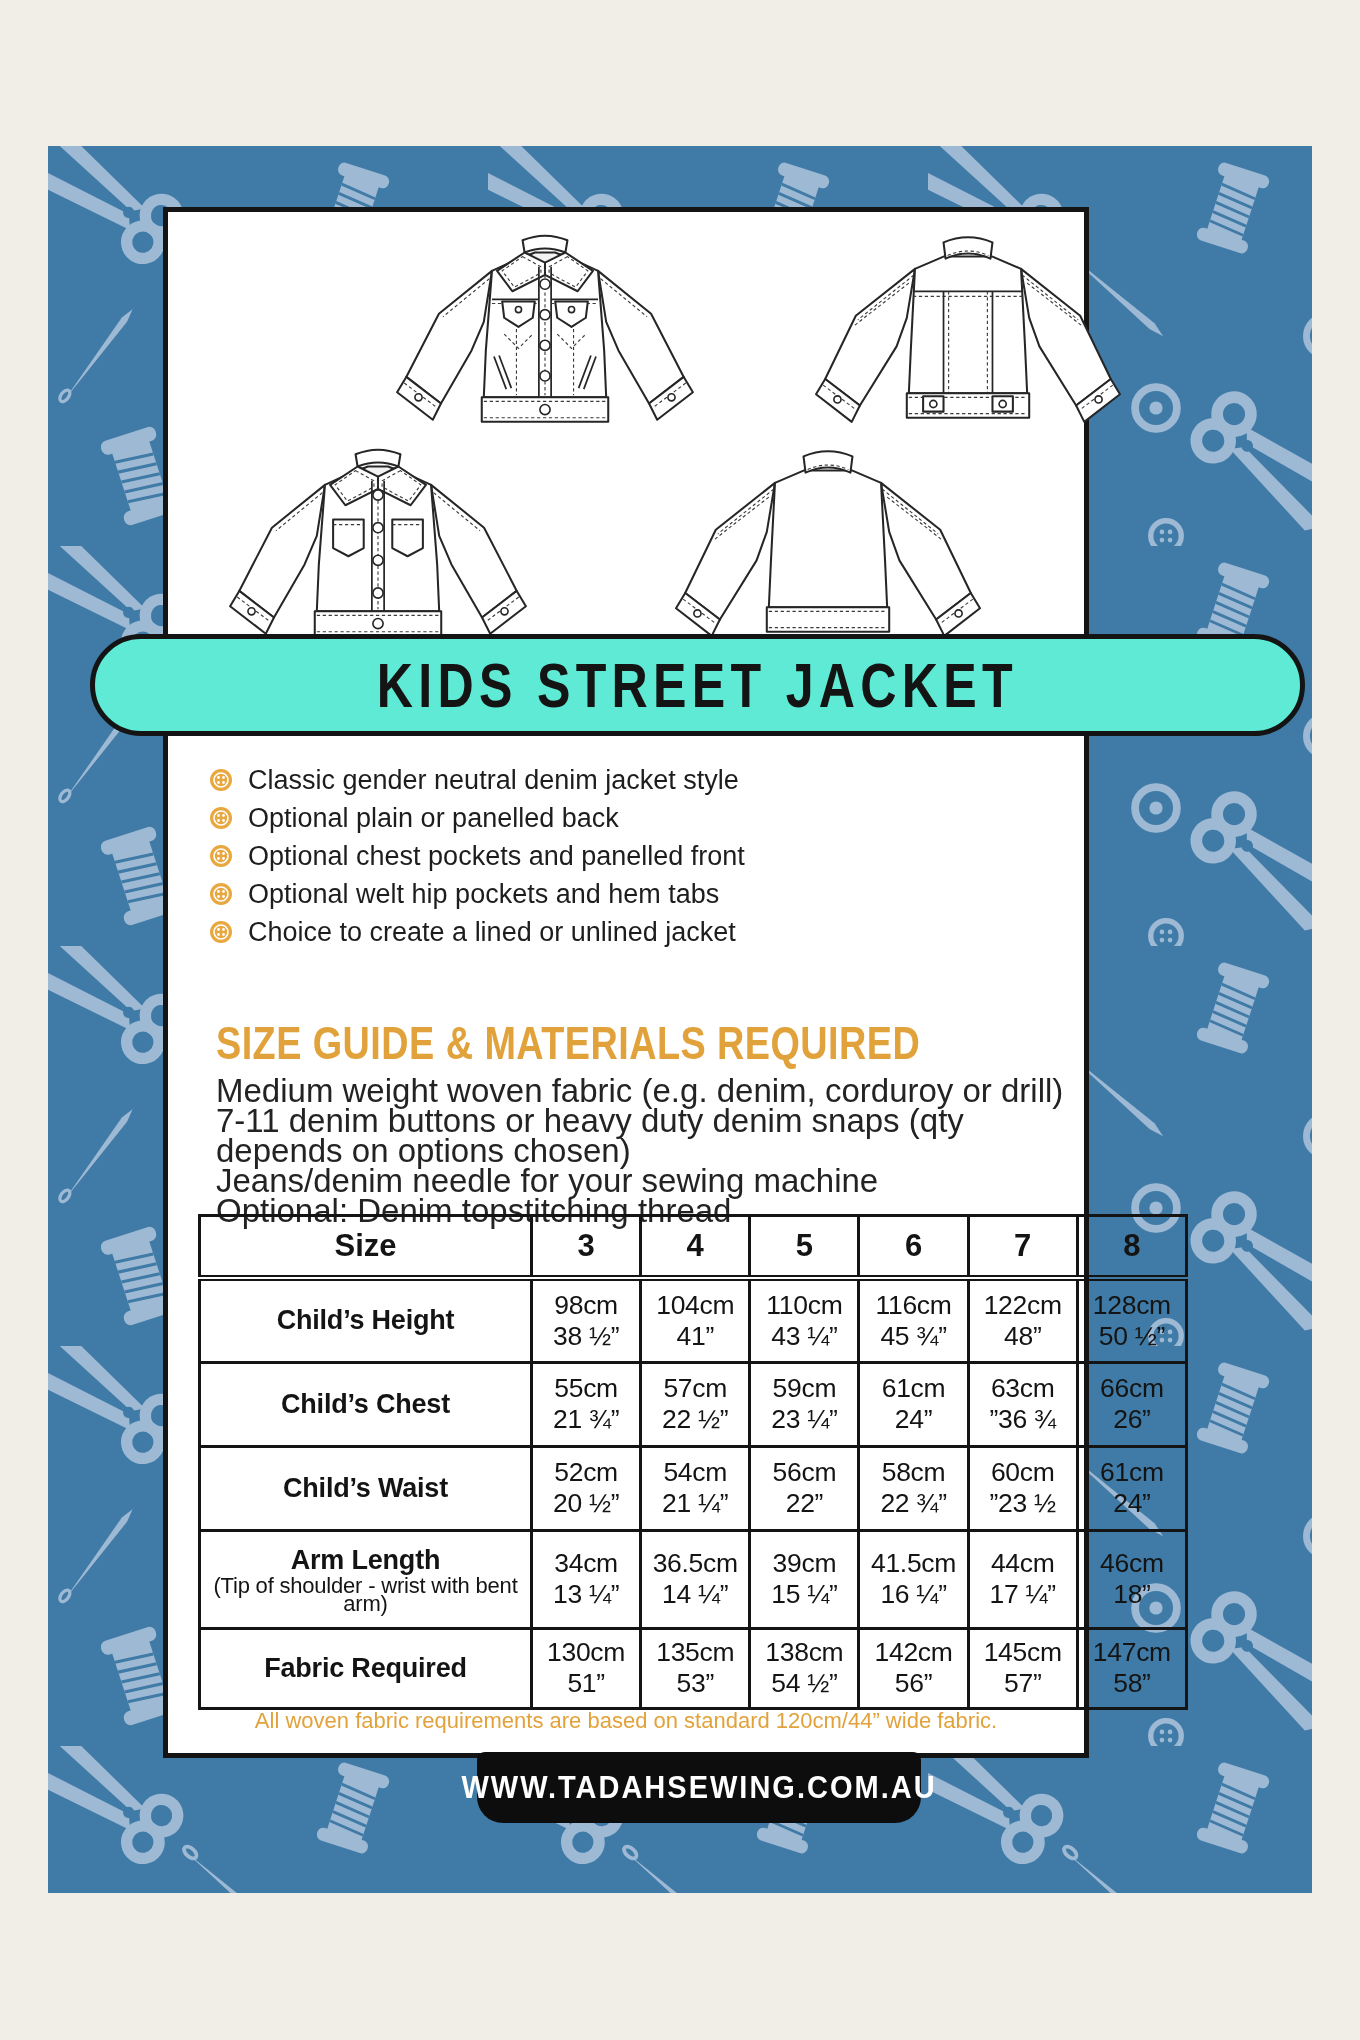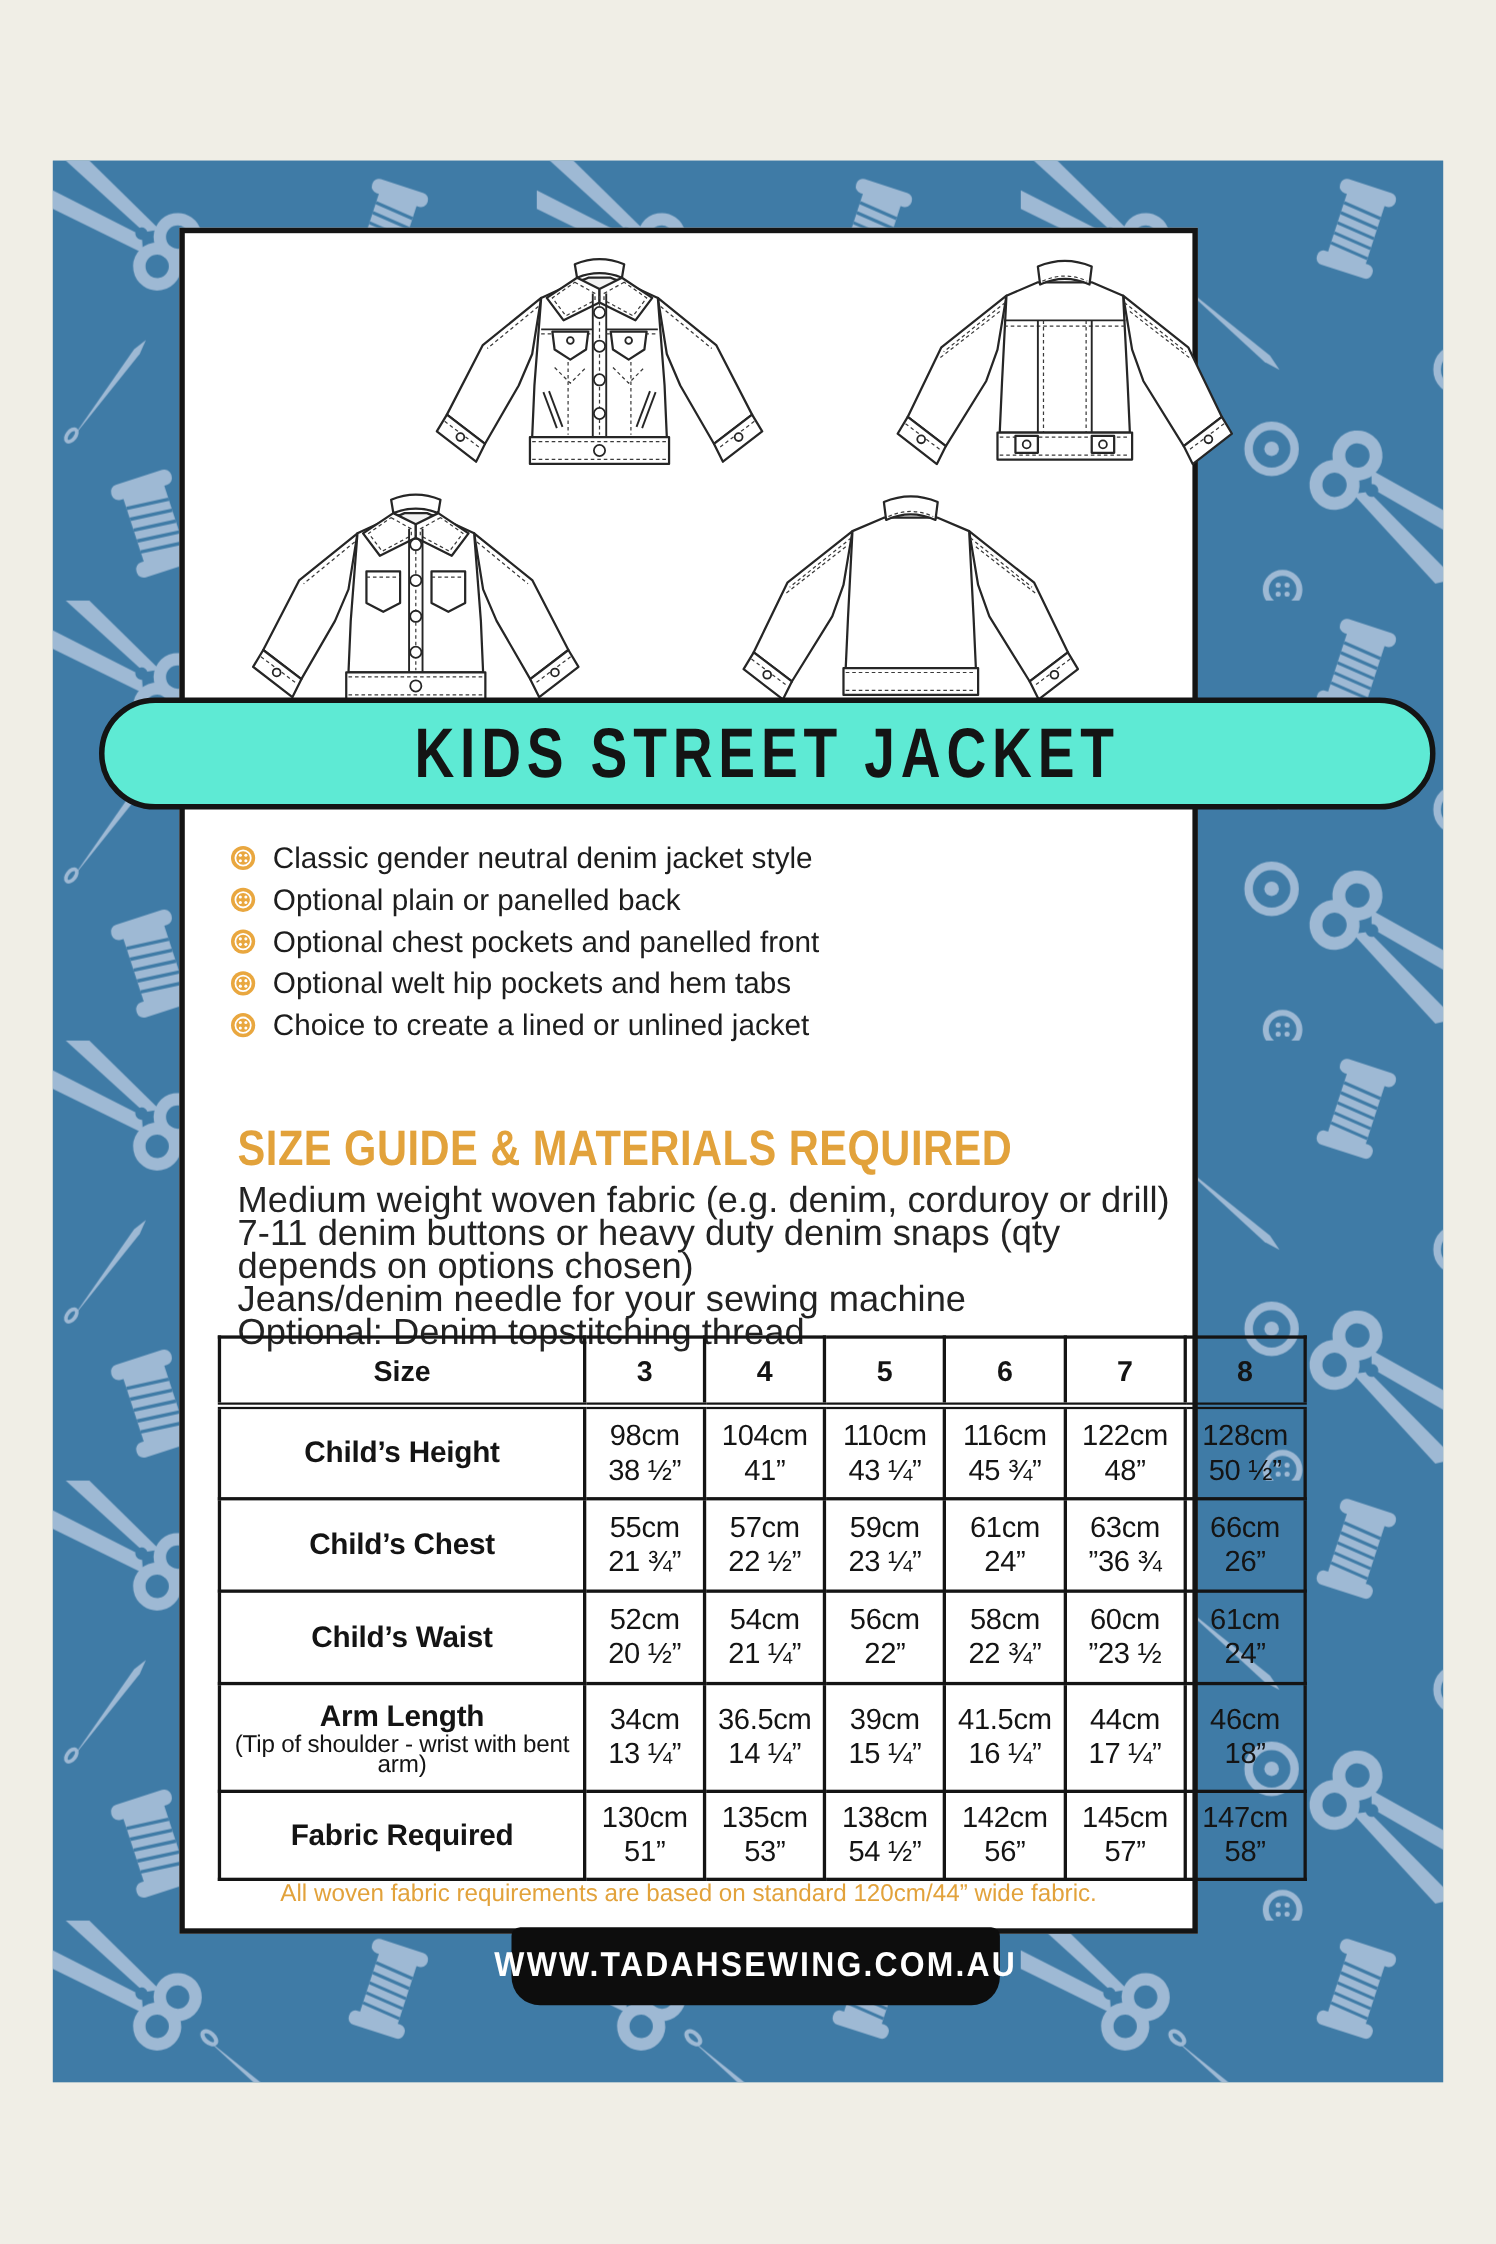--- a/index.html
+++ b/index.html
@@ -19,29 +19,29 @@
   .features li{display:flex;align-items:center;gap:15px;height:38px;font-size:27px;color:#1d1d1d;}
   .bullet-ic{flex:0 0 24px;}
   .sg-heading{position:absolute;left:48px;top:808px;margin:0;font-size:42px;font-weight:bold;color:#E2A23B;
               white-space:nowrap;transform:scale(0.9,1.08);transform-origin:left center;letter-spacing:0.5px;}
   .materials{position:absolute;left:48px;top:864px;font-size:33px;line-height:30px;color:#232323;}
   .materials p{margin:0;}
   .size-table{position:absolute;left:30px;top:1002px;width:990px;border-collapse:collapse;table-layout:fixed;
               border:3px solid #141414;}
   .size-table th,.size-table td{border:3px solid #141414;text-align:center;vertical-align:middle;
               padding:0;color:#141414;}
-  .size-table thead th{border-bottom:6px double #141414;font-size:26px;font-weight:bold;height:58px;}
+  .size-table thead th{border-bottom:6px double #141414;font-size:31px;font-weight:bold;height:58px;}
   .row-std{height:84px;}
   .row-arm{height:98px;}
   .row-fab{height:80px;}
   .rowlabel{font-size:27px;font-weight:bold;letter-spacing:-0.2px;}
   .sublabel{display:block;font-size:22px;font-weight:normal;line-height:18px;margin-top:1px;}
   .cm,.in{display:block;line-height:31px;font-size:26.5px;letter-spacing:-0.3px;font-weight:normal;}
   .note{position:absolute;left:0;top:1496px;width:100%;text-align:center;font-size:22px;color:#E2A23B;margin:0;}
-  .footer-badge{position:absolute;left:465px;top:1752px;width:444px;height:71px;background:#0d0d0d;
+  .footer-badge{position:absolute;left:477px;top:1752px;width:444px;height:71px;background:#0d0d0d;
                 border-radius:8px 8px 26px 26px;display:flex;align-items:center;justify-content:center;z-index:6;}
   .footer-text{color:#ffffff;font-size:29px;font-weight:bold;letter-spacing:2px;white-space:nowrap;
                transform:scaleY(1.08);}
   
   .ol{fill:#ffffff;stroke:#262626;stroke-width:2;stroke-linejoin:round;}
   .ln{fill:none;stroke:#262626;stroke-width:1.7;stroke-linejoin:round;}
   .st{fill:none;stroke:#3a3a3a;stroke-width:1.1;stroke-dasharray:3.2 2.6;}
   .btn{fill:#ffffff;stroke:#262626;stroke-width:1.6;}
   .nk{fill:#f3f3f3;stroke:#262626;stroke-width:2;stroke-linejoin:round;}
 </style>

